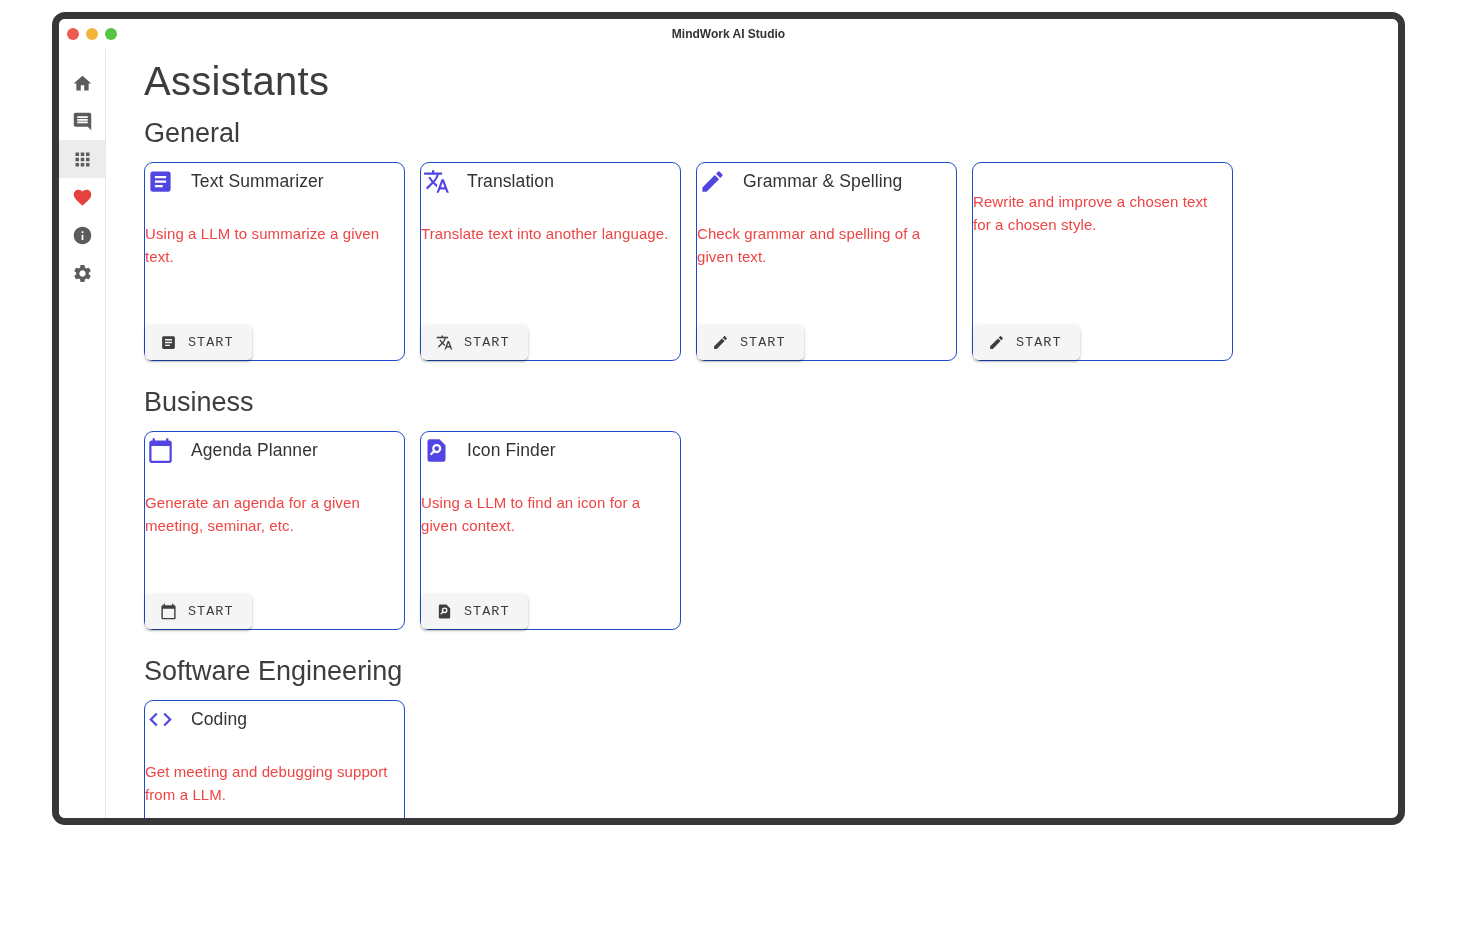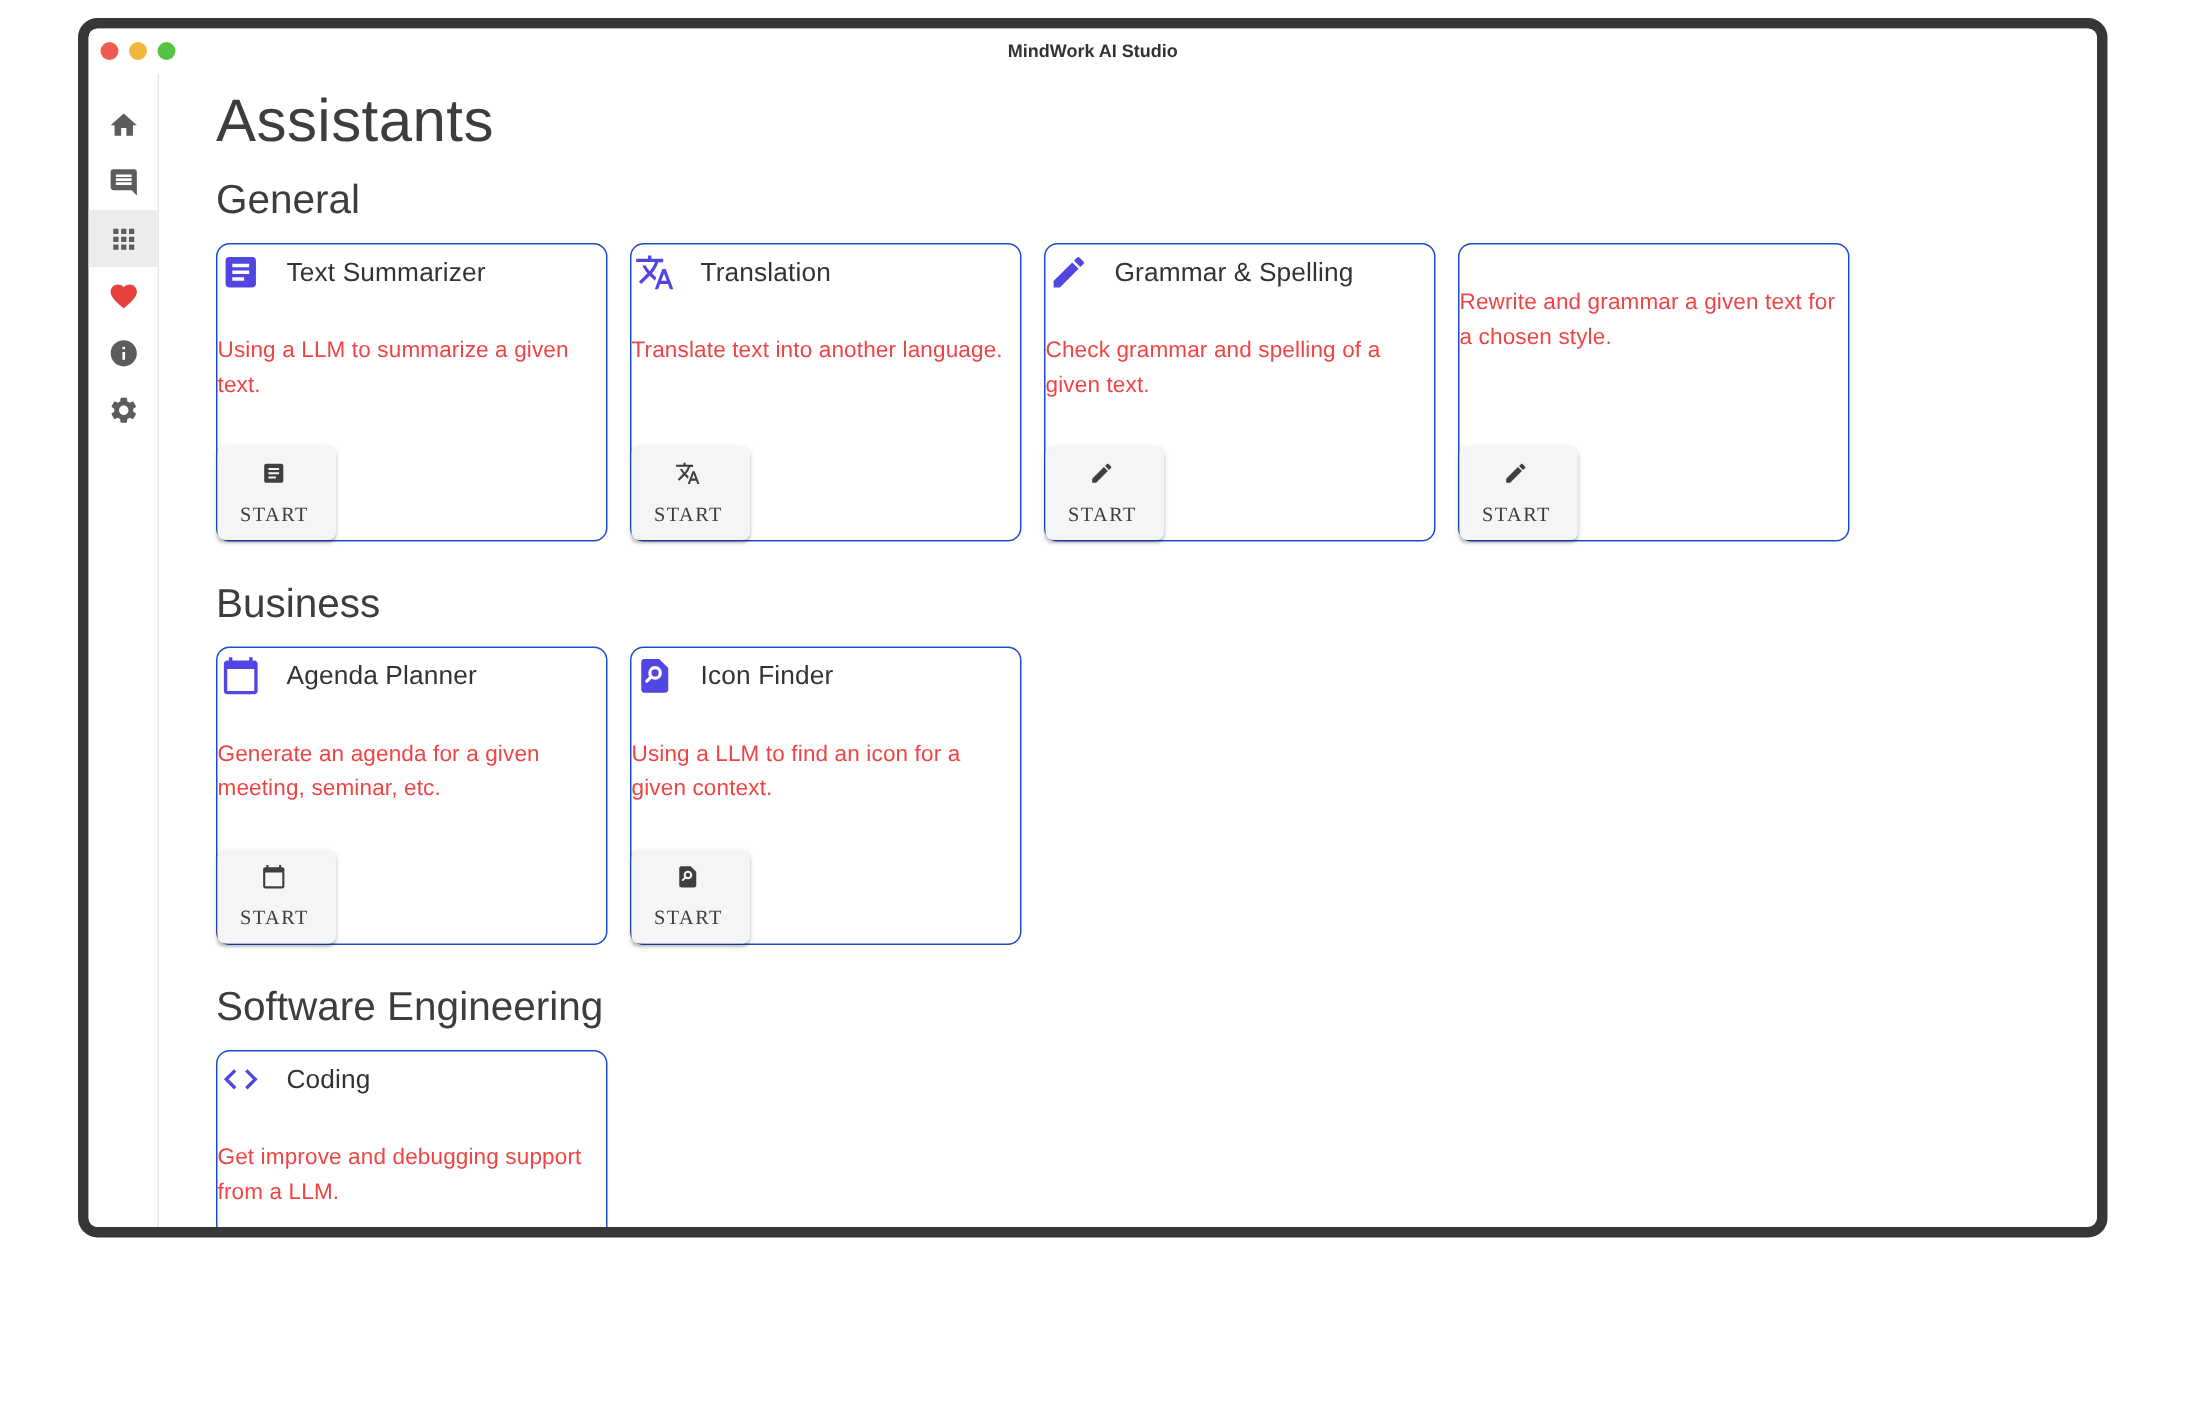--- a/index.html
+++ b/index.html
@@ -66,22 +66,22 @@
     margin-top: 27px; font-size: 15px; color: #ef4444;
     line-height: 23px; letter-spacing: 0.1px; padding-right: 4px;
   }
 
   .start-btn {
     margin-top: auto; align-self: flex-start;
     display: inline-flex; align-items: center; gap: 11px;
     background: #f5f5f5; border: none; border-radius: 5px;
     padding: 9px 18px 9px 15px; cursor: pointer;
     box-shadow: 0 2px 2px rgba(0,0,0,0.20), 0 1px 4px rgba(0,0,0,0.12);
-    font-family: Liberation Serif, serif;
-    font-size: 13.5px; font-weight: 500; letter-spacing: 1px; color: #3d3d3d; flex-direction: column;
+    font-family: Liberation Mono, monospace;
+    font-size: 13.5px; font-weight: 500; letter-spacing: 1px; color: #3d3d3d;
   }
   .start-btn svg { width: 17px; height: 17px; color: #3f3f3f; }
 
   svg .cut { fill: none; stroke: #ffffff; stroke-width: 1.9; stroke-linecap: round; }
   .start-btn svg .cut { stroke: #f5f5f5; }
 </style>
 </head>
 <body>
 
 <div class="window">
@@ -194,21 +194,21 @@
               <button class="start-btn">
                 <span style="display: inline-flex;">
                   <svg viewBox="0 0 24 24">
                     <path d="M3 17.25V21h3.75L17.81 9.94l-3.75-3.75L3 17.25zM20.71 7.04c.39-.39.39-1.02 0-1.41l-2.34-2.34c-.39-.39-1.02-.39-1.41 0l-1.83 1.83 3.75 3.75 1.83-1.83z" fill="currentColor"></path>
                   </svg>
                 </span>
                 <span>START</span>
               </button>
             </div>
             <div class="card">
-              <p class="card-desc">Rewrite and grammar a given text for a chosen style.</p>
+              <p class="card-desc">Rewrite and improve a chosen text for a chosen style.</p>
               <button class="start-btn">
                 <span style="display: inline-flex;">
                   <svg viewBox="0 0 24 24">
                     <path d="M3 17.25V21h3.75L17.81 9.94l-3.75-3.75L3 17.25zM20.71 7.04c.39-.39.39-1.02 0-1.41l-2.34-2.34c-.39-.39-1.02-.39-1.41 0l-1.83 1.83 3.75 3.75 1.83-1.83z" fill="currentColor"></path>
                   </svg>
                 </span>
                 <span>START</span>
               </button>
             </div>
           </div>
@@ -261,21 +261,21 @@
           <div class="card-row">
             <div class="card">
               <div class="card-header">
                 <span style="display: inline-flex;">
                   <svg viewBox="0 0 24 24">
                     <path d="M9.4 16.6 4.8 12l4.6-4.6L8 6l-6 6 6 6 1.4-1.4zm5.2 0 4.6-4.6-4.6-4.6L16 6l6 6-6 6-1.4-1.4z" fill="currentColor"></path>
                   </svg>
                 </span>
                 <span class="card-title">Coding</span>
               </div>
-              <p class="card-desc">Get improve and debugging support from a LLM.</p>
+              <p class="card-desc">Get meeting and debugging support from a LLM.</p>
               <button class="start-btn">
                 <span style="display: inline-flex;">
                   <svg viewBox="0 0 24 24">
                     <path d="M9.4 16.6 4.8 12l4.6-4.6L8 6l-6 6 6 6 1.4-1.4zm5.2 0 4.6-4.6-4.6-4.6L16 6l6 6-6 6-1.4-1.4z" fill="currentColor"></path>
                   </svg>
                 </span>
                 <span>START</span>
               </button>
             </div>
           </div>

